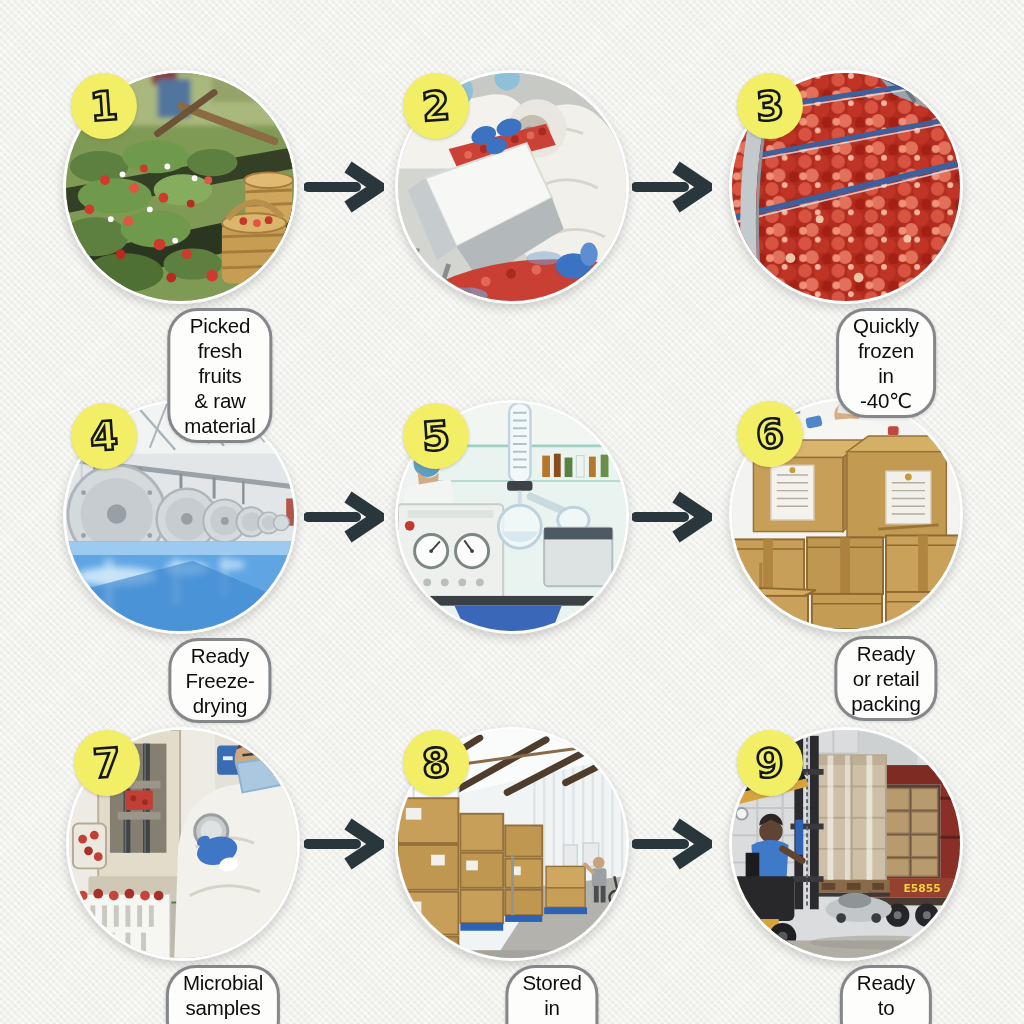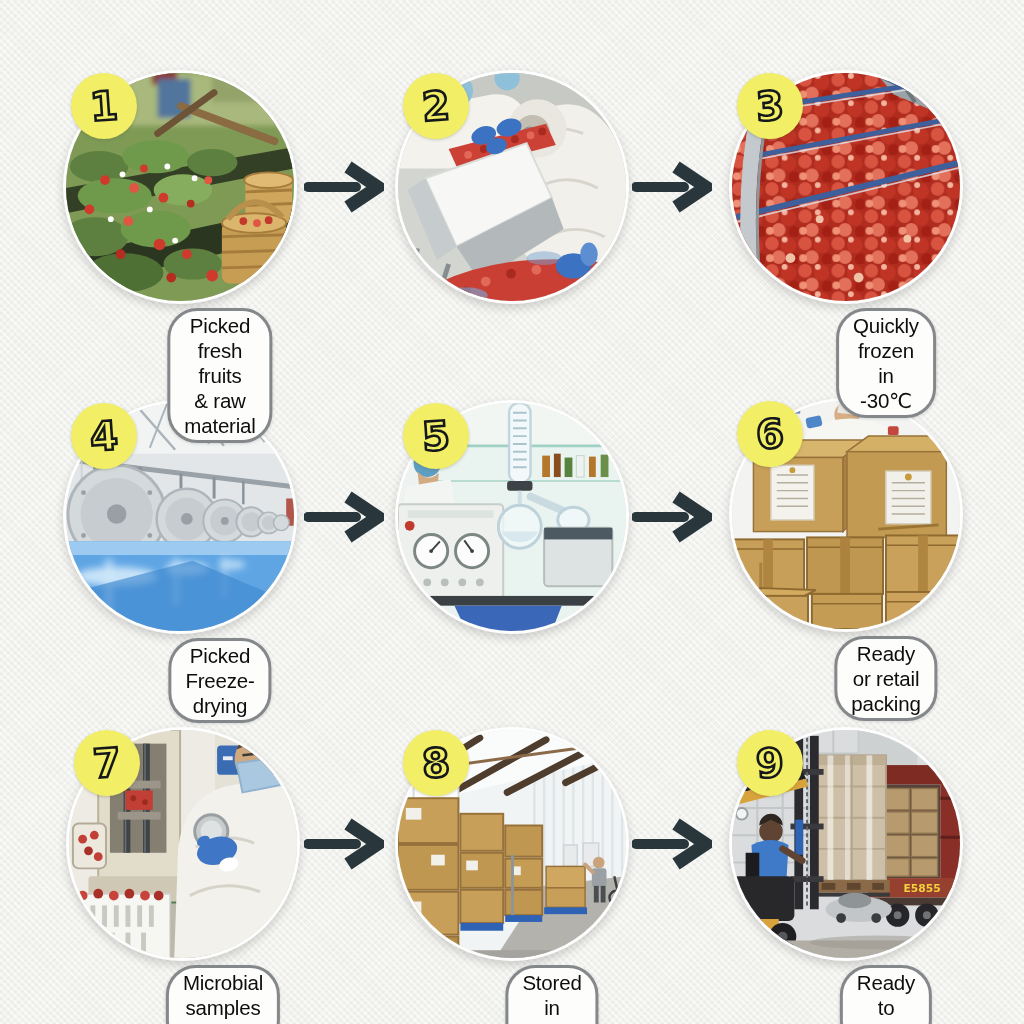--- a/index.html
+++ b/index.html
@@ -213,21 +213,21 @@
         <path d="M4 153 L234 97" stroke="#dfe5ef" stroke-width="1.8" opacity=".8"></path>
         <path d="M38 -4 C18 62 10 140 22 238" stroke="#c3c9cd" stroke-width="16" fill="none"></path>
         <path d="M47 -4 C28 62 20 140 31 238" stroke="#8d969b" stroke-width="3" fill="none"></path>
         <circle cx="190" cy="6" r="6" fill="#e8c23c"></circle>
         <rect x="200" y="0" width="16" height="9" fill="#3a66b0"></rect>
       </svg>
     </div>
     <div class="badge">
         <span>3</span>
       </div>
-    <div class="pill">Quickly frozen in -30℃</div>
+    <div class="pill">Quickly frozen in -40℃</div>
   </div>
 
   <div class="step p4">
     <div class="circle">
       <svg viewBox="0 0 234 234">
         <defs>
             <filter id="blf4">
               <feGaussianBlur stdDeviation="4"></feGaussianBlur>
             </filter>
           </defs>
@@ -277,21 +277,21 @@
           <rect x="40" y="160" width="8" height="60" fill="#cfe8fa" opacity=".7"></rect>
           <rect x="110" y="158" width="6" height="50" fill="#cfe8fa" opacity=".6"></rect>
           <rect x="160" y="156" width="5" height="44" fill="#cfe8fa" opacity=".5"></rect>
         </g>
         <path d="M0 196 L130 162 L234 206 L234 234 L0 234 Z" fill="#3f88cf" opacity=".65"></path>
       </svg>
     </div>
     <div class="badge">
         <span>4</span>
       </div>
-    <div class="pill">Picked Freeze-drying</div>
+    <div class="pill">Ready Freeze-drying</div>
   </div>
 
   <div class="step p5">
     <div class="circle">
       <svg viewBox="0 0 234 234">
         <rect width="234" height="234" fill="#e9f3ef"></rect>
         <rect width="234" height="44" fill="#f1f6f3"></rect>
         <line x1="0" y1="44" x2="234" y2="44" stroke="#9fd2c4" stroke-width="3"></line>
         <line x1="0" y1="80" x2="234" y2="80" stroke="#b9dcd2" stroke-width="2"></line>
         <rect x="148" y="54" width="8" height="22" fill="#b5772c"></rect>

